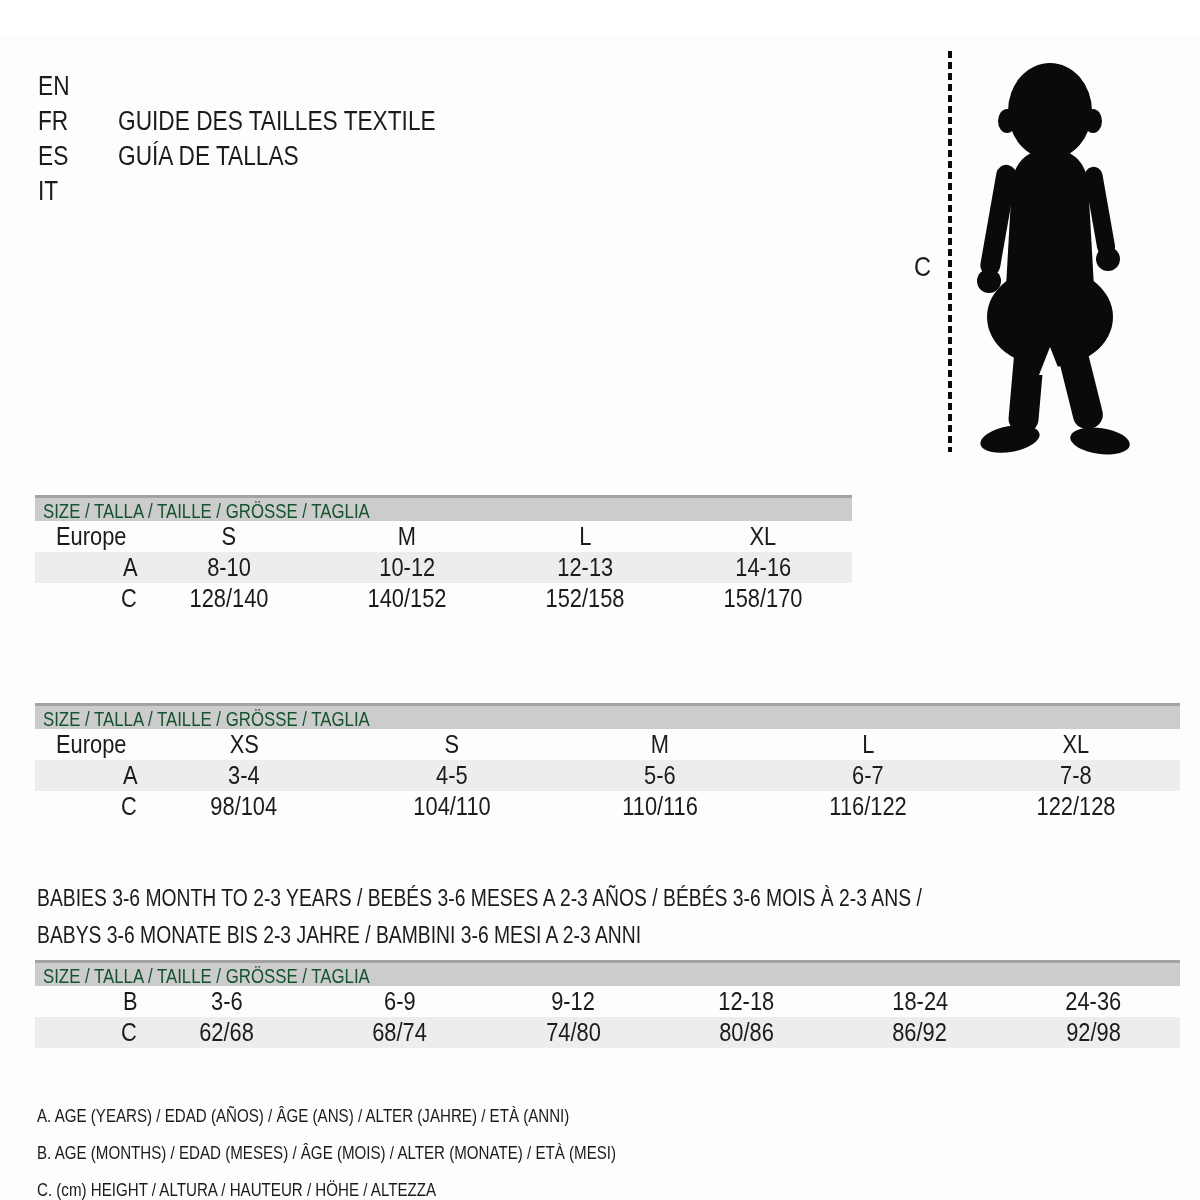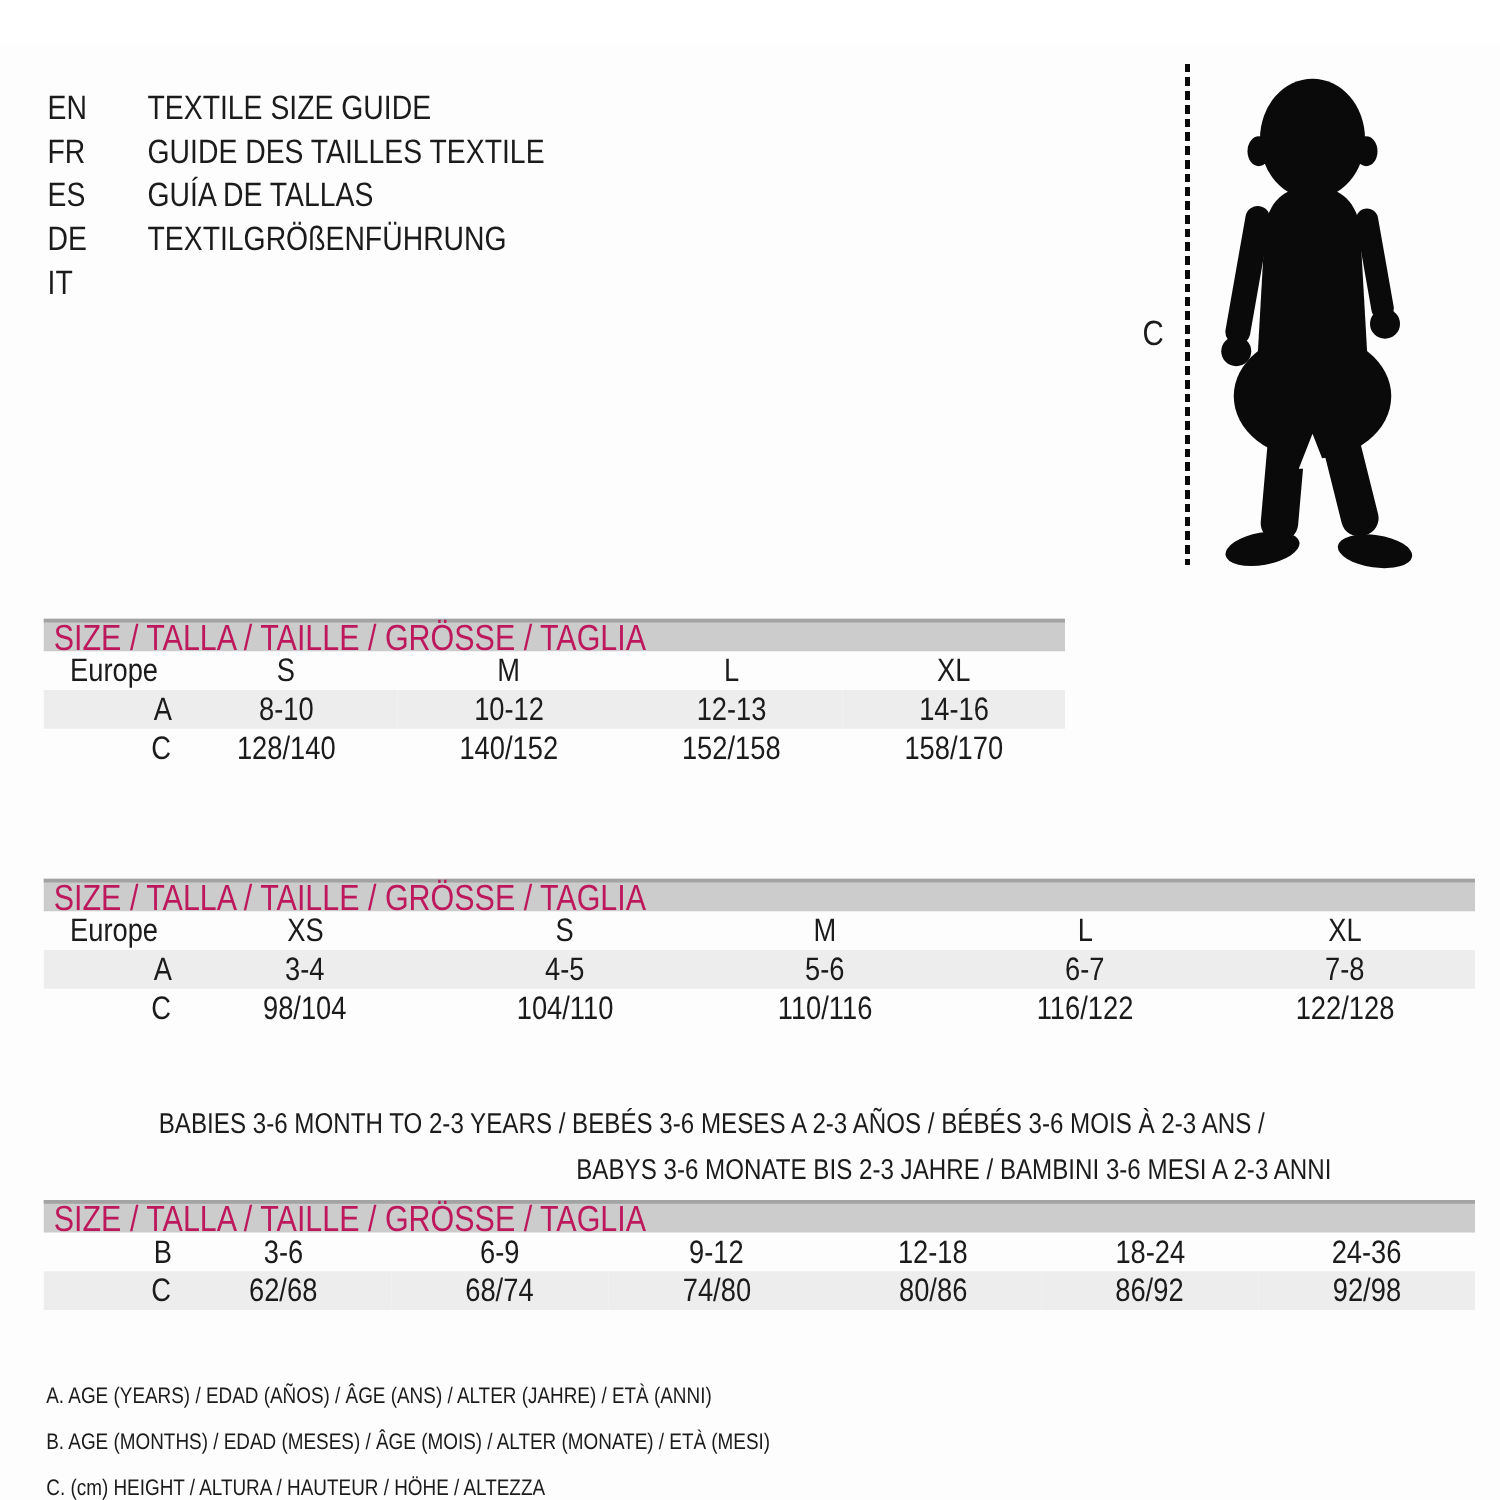--- a/index.html
+++ b/index.html
@@ -33,27 +33,27 @@
   }
   .c-label{position:absolute;left:914px;top:216px;font-size:28px;}
   .baby{position:absolute;left:962px;top:14px;}
 
   
   .sec{position:absolute;left:35px;}
   .sec-junior{top:436px;width:817px;}
   .sec-children{top:646px;width:1145px;}
   .sec-babies{top:845px;width:1145px;}
   .sec-title{font-size:23px;line-height:24px;padding-left:2px;}
-  .sec-title.two-line{line-height:37px;text-align:right;}
+  .sec-title.two-line{line-height:37px;}
   .subA{font-size:15px;position:relative;top:3px;}
 
   .size-bar{
     background:var(--bar_bg);border-top:3px solid var(--bar_border);
-    height:26px;line-height:26px;font-size:29px;padding-left:8px;
-    box-sizing:border-box;color:#be185d;
+    height:26px;line-height:26px;font-size:20px;padding-left:8px;
+    box-sizing:border-box;color:#14532d;
   }
   .gap-junior{margin-top:24px;}
   .gap-children{margin-top:22px;}
   .gap-babies{margin-top:6px;}
 
   table{width:100%;border-collapse:collapse;table-layout:fixed;font-size:26px;}
   td{height:31px;padding:0;vertical-align:middle;}
   td.label{text-align:right;padding-left:8px;}
   td.center{text-align:center;}
   tr.alt td{background:var(--row_alt);}
@@ -63,33 +63,28 @@
   .legend-line{height:37px;line-height:37px;}
 </style>
 </head>
 <body>
 
 <div class="page">
 
   <div class="langs">
     <div class="lang-row">
       <span class="lang-code"><span class="t">EN</span></span>
-      <span><span class="t">TEXTILE SIZE GUIDE</span></span>
     </div>
     <div class="lang-row">
       <span class="lang-code"><span class="t">FR</span></span>
       <span><span class="t">GUIDE DES TAILLES TEXTILE</span></span>
     </div>
     <div class="lang-row">
       <span class="lang-code"><span class="t">ES</span></span>
       <span><span class="t">GUÍA DE TALLAS</span></span>
-    </div>
-    <div class="lang-row">
-      <span class="lang-code"><span class="t">DE</span></span>
-      <span><span class="t">TEXTILGRÖßENFÜHRUNG</span></span>
     </div>
     <div class="lang-row">
       <span class="lang-code"><span class="t">IT</span></span>
     </div>
   </div>
 
   <div class="dash-line"></div>
   <div class="c-label"><span class="t">C</span></div>
 
   <svg class="baby" width="178" height="408" viewBox="0 0 178 408" xmlns="http://www.w3.org/2000/svg">

